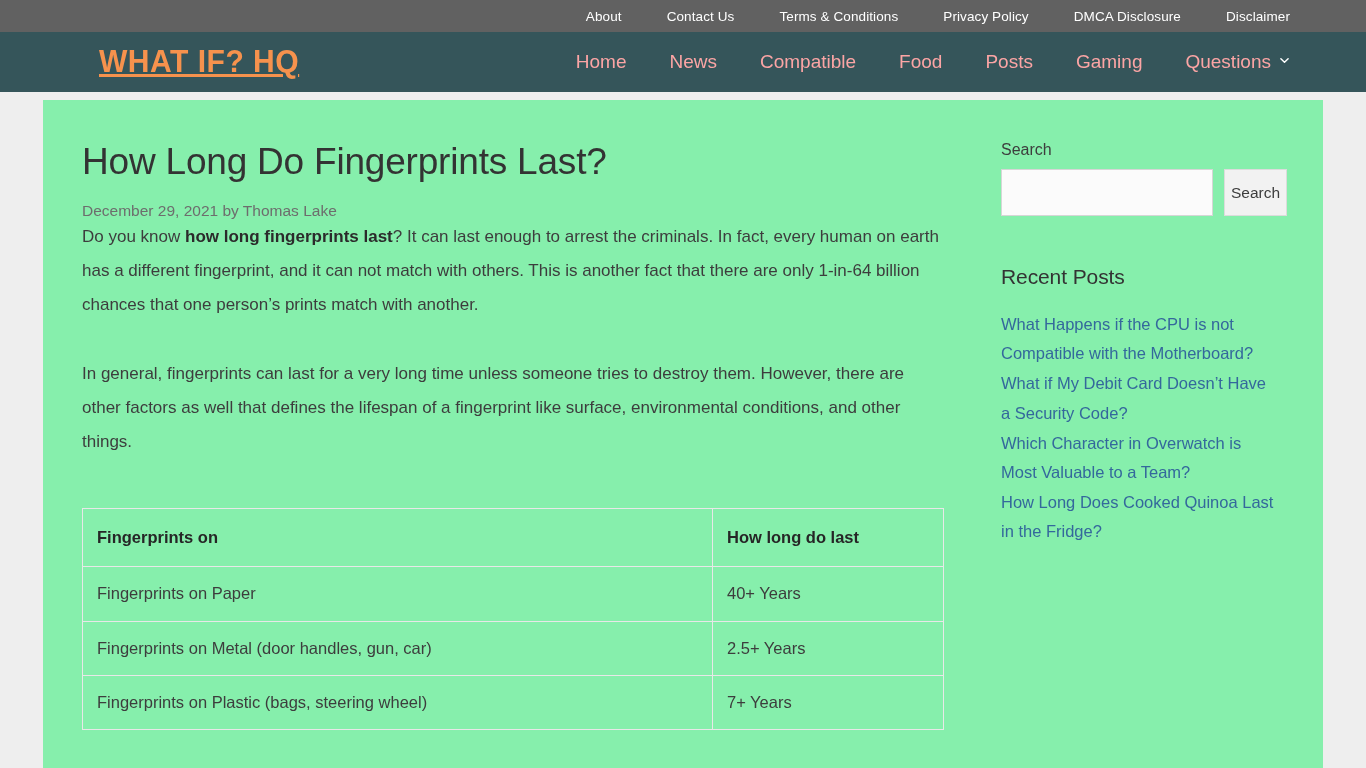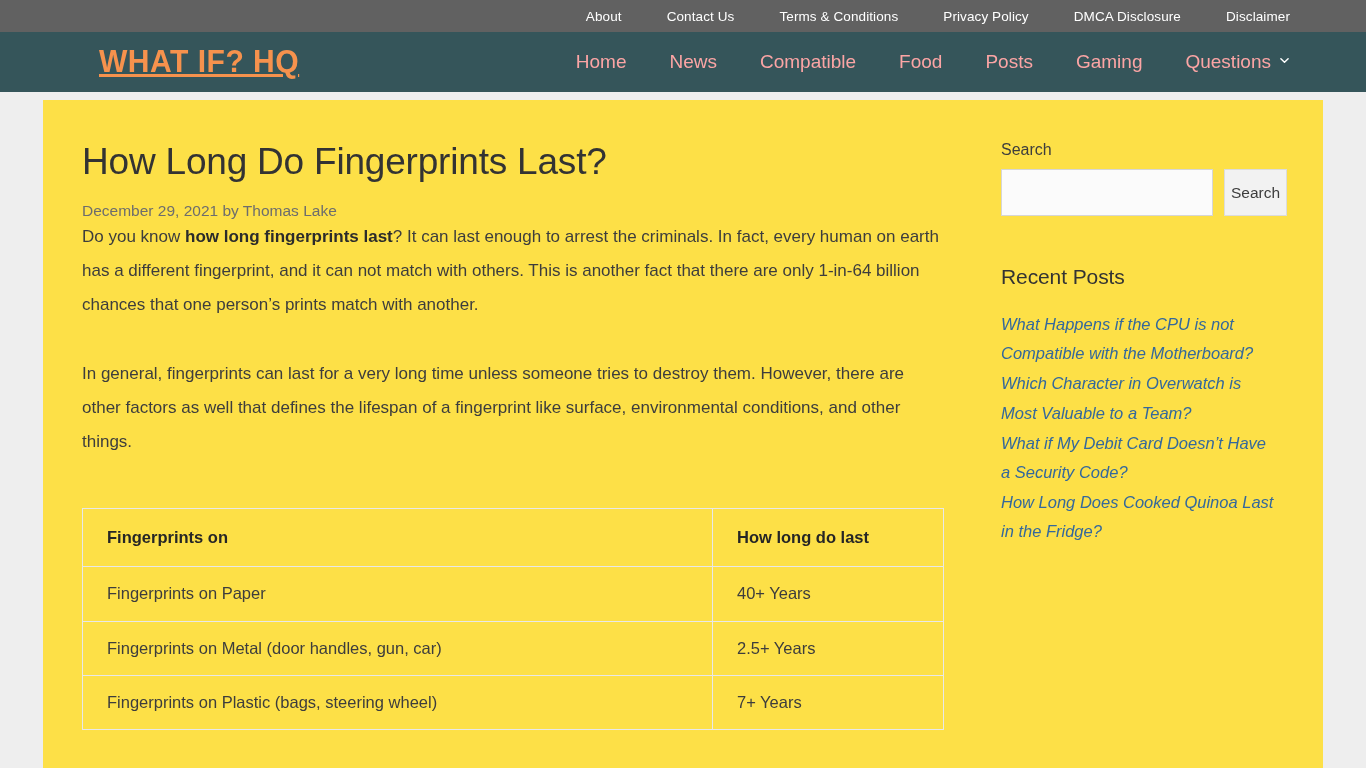--- a/index.html
+++ b/index.html
@@ -76,21 +76,21 @@
   }
   .chevron svg { display: block; }
 
   
   .page {
     position: absolute;
     top: 100px;
     left: 43px;
     width: 1280px;
     height: 668px;
-    background: #fde047;
+    background: #86efac;
     overflow: hidden;
   }
   .layout {
     display: flex;
     padding: 0;
   }
   .content {
     width: 900px;
     padding: 40px 0 0 39px;
   }
@@ -131,21 +131,21 @@
     margin-top: 50px;
     width: 861px;
     border-collapse: collapse;
     border: 1px solid #e2e2e2;
     table-layout: fixed;
   }
   .data-table th,
   .data-table td {
     border: 1px solid #e8e8e8;
     text-align: left;
-    padding: 15px 10px 15px 24px;
+    padding: 15px 10px 15px 14px;
     font-size: 16.5px;
     color: #3d3d3d;
     line-height: 1.4;
   }
   .data-table th {
     font-weight: bold;
     color: #262626;
     padding-top: 17px;
     padding-bottom: 17px;
   }
@@ -188,21 +188,20 @@
     font-size: 21px;
     font-weight: normal;
     color: #333333;
     margin: 49px 0 0 0;
     letter-spacing: -0.1px;
   }
   .post-list {
     list-style: none;
     margin: 21px 4px 0 0;
     padding: 0;
-    font-style: italic;
   }
   .post-list li { margin-bottom: 1px; }
   .post-list a {
     color: #34689c;
     text-decoration: none;
     font-size: 16.5px;
     line-height: 1.77;
     display: inline;
   }
 </style>
@@ -301,20 +300,20 @@
         <div class="widget-label">Search</div>
         <div class="search-row">
           <input class="search-input" type="text" placeholder="" style="">
           <button class="search-button">Search</button>
         </div>
       </div>
 
       <h2 class="widget-title">Recent Posts</h2>
       <ul class="post-list">
         <li><a href="#">What Happens if the CPU is not Compatible with the Motherboard?</a></li>
+        <li><a href="#">What if My Debit Card Doesn’t Have a Security Code?</a></li>
         <li><a href="#">Which Character in Overwatch is Most Valuable to a Team?</a></li>
-        <li><a href="#">What if My Debit Card Doesn’t Have a Security Code?</a></li>
         <li><a href="#">How Long Does Cooked Quinoa Last in the Fridge?</a></li>
       </ul>
 
     </aside>
   </div>
 </div>
 
 </body></html>

